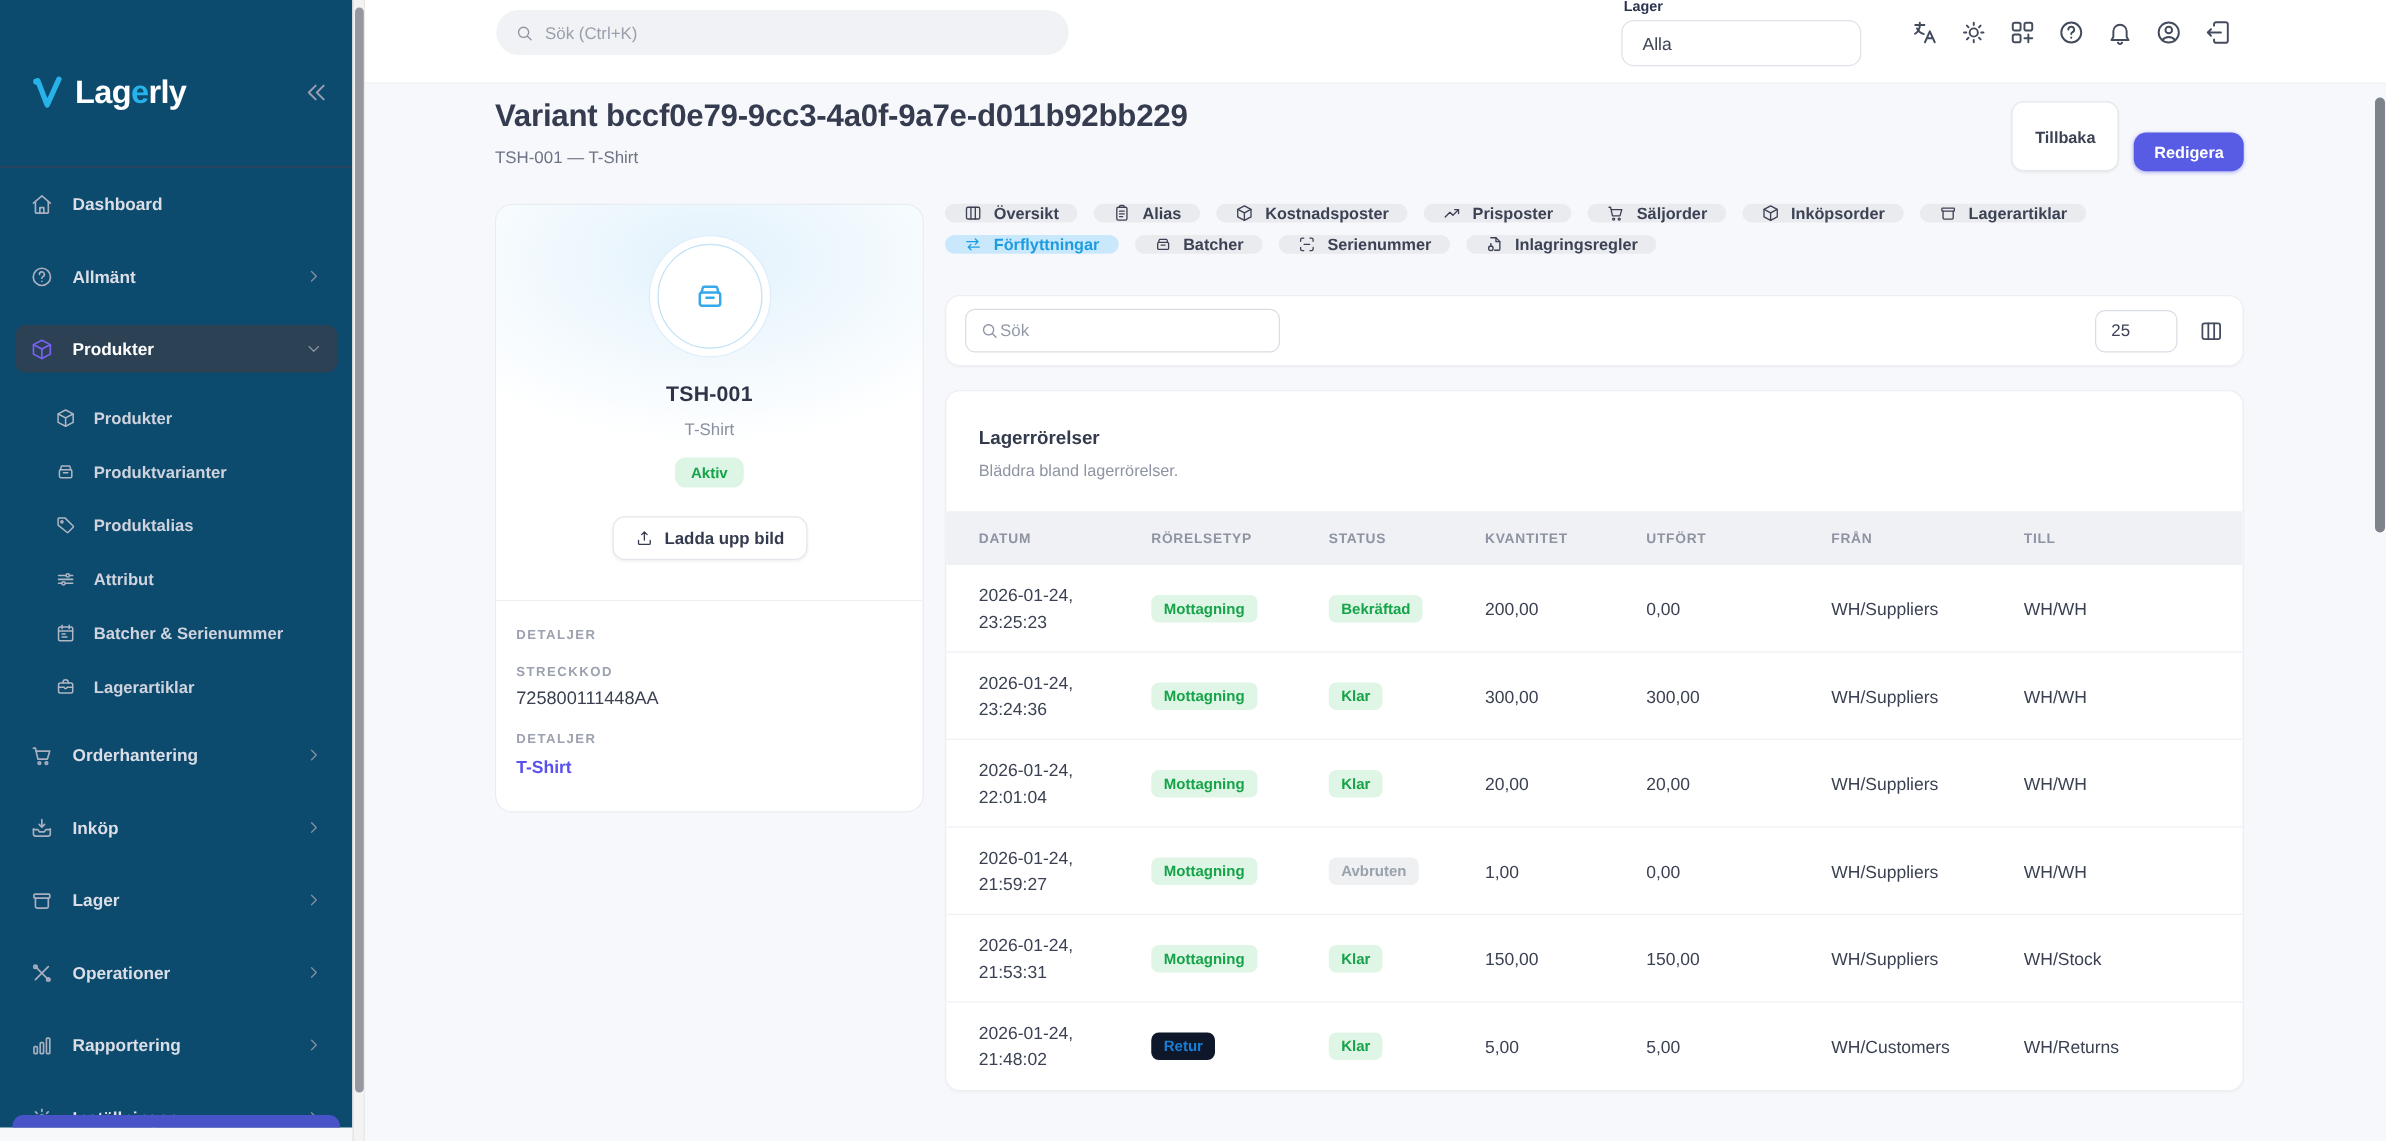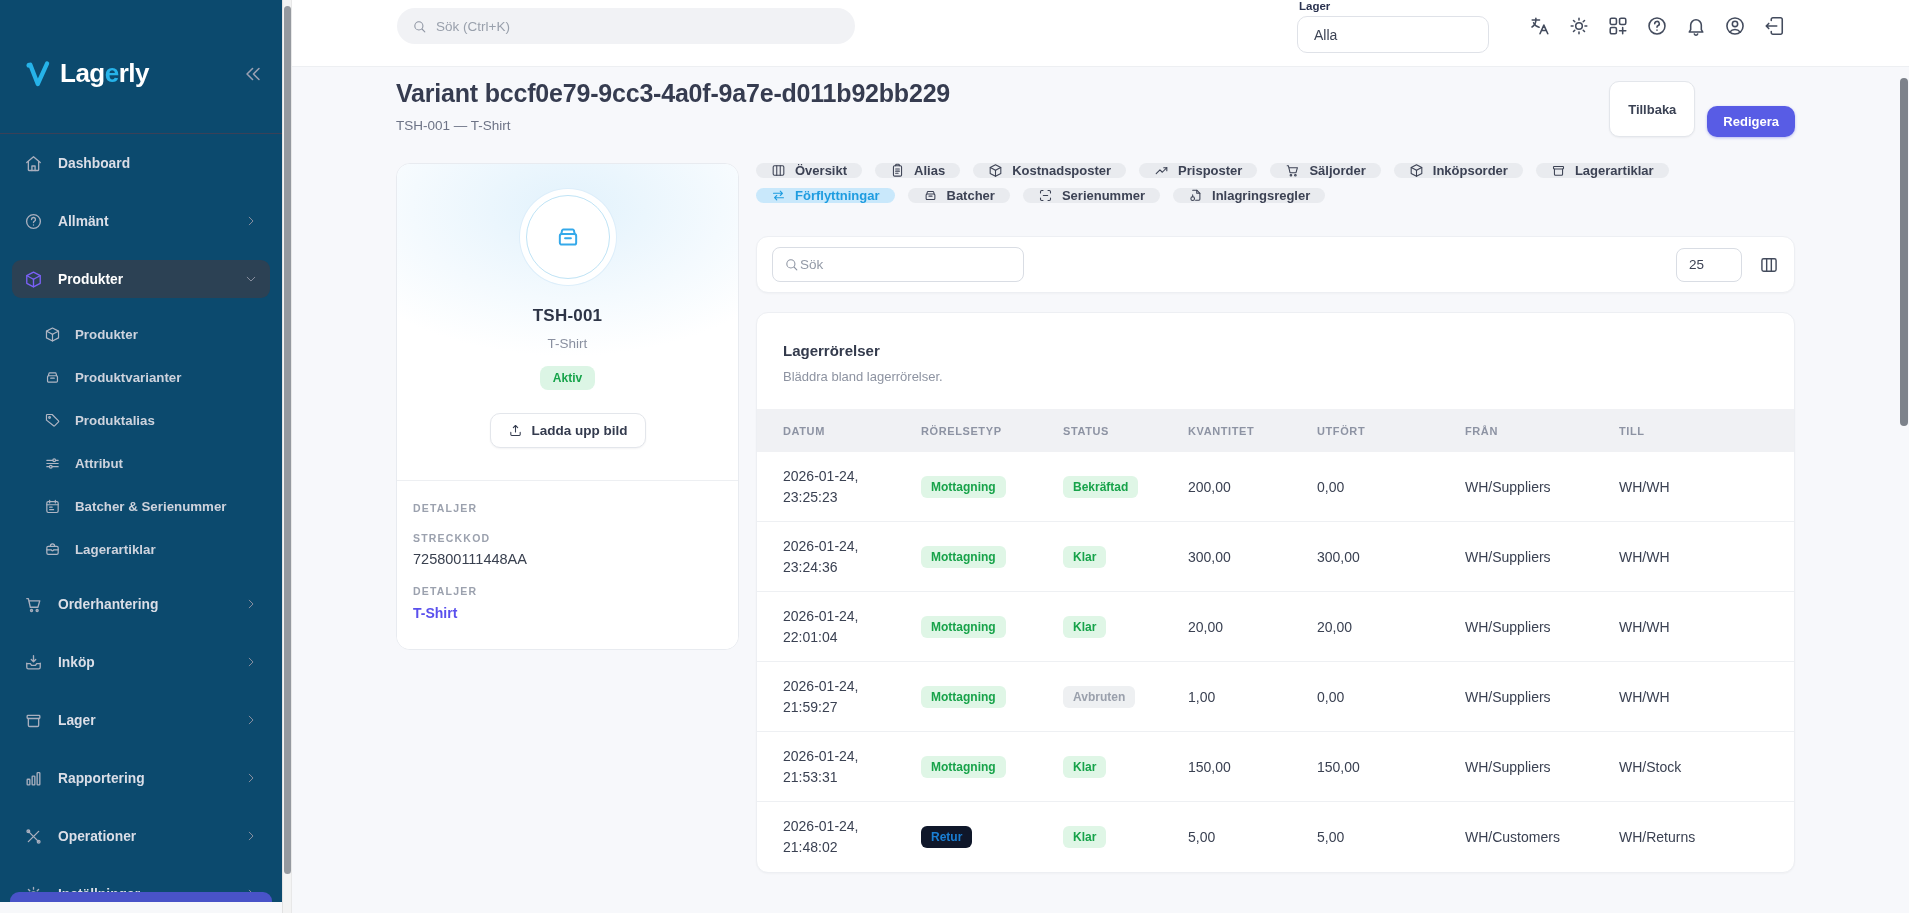--- a/index.html
+++ b/index.html
@@ -275,43 +275,43 @@
           </svg>
         </span>
       <span>Lager</span>
       <span class="chev" data-icon="chevron-right">
           <svg viewBox="0 0 24 24" fill="none" stroke="currentColor" stroke-width="1.7" stroke-linecap="round" stroke-linejoin="round">
             <path d="m9 5.5 6.5 6.5L9 18.5"></path>
           </svg>
         </span>
     </div>
     <div class="sb-item">
+      <span class="nav-ic" data-icon="tools">
+          <svg viewBox="0 0 24 24" fill="none" stroke="currentColor" stroke-width="1.7" stroke-linecap="round" stroke-linejoin="round">
+            <path d="M5.5 5.5 18.5 18.5M18.5 5.5 5.5 18.5"></path>
+            <circle cx="5.5" cy="5.5" r="1.7"></circle>
+            <circle cx="18.5" cy="18.5" r="1.7"></circle>
+          </svg>
+        </span>
+      <span>Operationer</span>
+      <span class="chev" data-icon="chevron-right">
+          <svg viewBox="0 0 24 24" fill="none" stroke="currentColor" stroke-width="1.7" stroke-linecap="round" stroke-linejoin="round">
+            <path d="m9 5.5 6.5 6.5L9 18.5"></path>
+          </svg>
+        </span>
+    </div>
+    <div class="sb-item">
       <span class="nav-ic" data-icon="chart">
           <svg viewBox="0 0 24 24" fill="none" stroke="currentColor" stroke-width="1.7" stroke-linecap="round" stroke-linejoin="round">
             <rect x="4" y="13" width="3.4" height="7" rx="0.8"></rect>
             <rect x="10.3" y="9" width="3.4" height="11" rx="0.8"></rect>
             <rect x="16.6" y="4.5" width="3.4" height="15.5" rx="0.8"></rect>
           </svg>
         </span>
       <span>Rapportering</span>
-      <span class="chev" data-icon="chevron-right">
-          <svg viewBox="0 0 24 24" fill="none" stroke="currentColor" stroke-width="1.7" stroke-linecap="round" stroke-linejoin="round">
-            <path d="m9 5.5 6.5 6.5L9 18.5"></path>
-          </svg>
-        </span>
-    </div>
-    <div class="sb-item">
-      <span class="nav-ic" data-icon="tools">
-          <svg viewBox="0 0 24 24" fill="none" stroke="currentColor" stroke-width="1.7" stroke-linecap="round" stroke-linejoin="round">
-            <path d="M5.5 5.5 18.5 18.5M18.5 5.5 5.5 18.5"></path>
-            <circle cx="5.5" cy="5.5" r="1.7"></circle>
-            <circle cx="18.5" cy="18.5" r="1.7"></circle>
-          </svg>
-        </span>
-      <span>Operationer</span>
       <span class="chev" data-icon="chevron-right">
           <svg viewBox="0 0 24 24" fill="none" stroke="currentColor" stroke-width="1.7" stroke-linecap="round" stroke-linejoin="round">
             <path d="m9 5.5 6.5 6.5L9 18.5"></path>
           </svg>
         </span>
     </div>
     <div class="sb-item">
       <span class="nav-ic" data-icon="gear">
           <svg viewBox="0 0 24 24" fill="none" stroke="currentColor" stroke-width="1.7" stroke-linecap="round" stroke-linejoin="round">
             <circle cx="12" cy="12" r="3.1"></circle>

